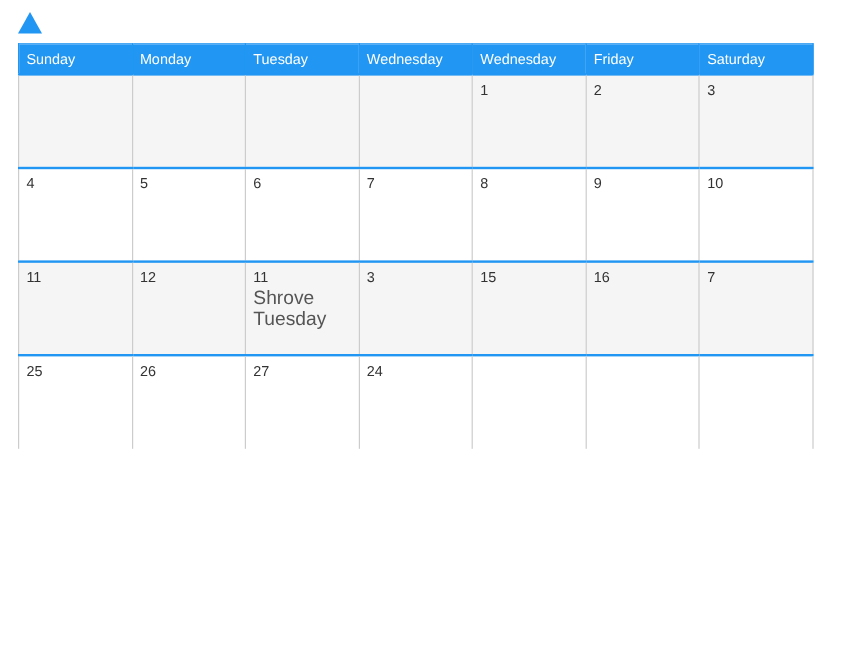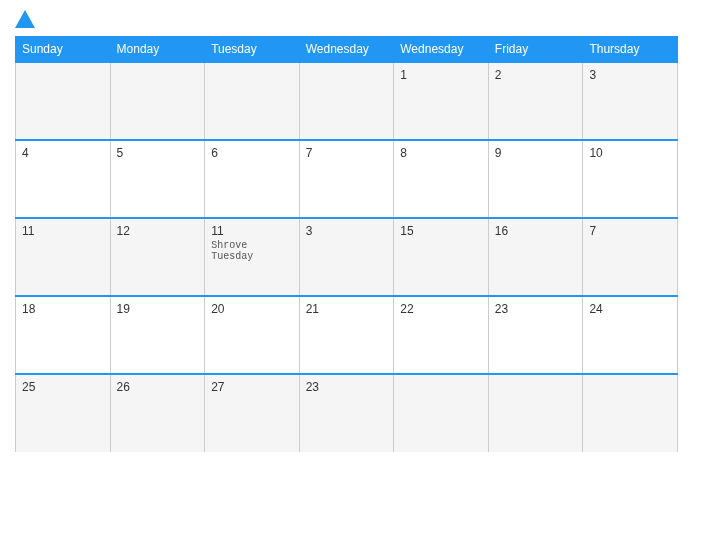--- a/index.html
+++ b/index.html
@@ -94,24 +94,23 @@
       border-right: 1px solid #ccc;
       border-bottom: none;
       border-top: 2px solid #2196f3;
       width: calc(100% / 7);
     }
     .day-number {
       font-size: 12px;
       color: #333;
     }
     .day-event {
-      font-size: 10px;
+      font-size: 16px;
       color: #555;
       margin-top: 2px;
-      font-family: Liberation Mono, monospace;
     }
   </style>
 </head>
 <body>
 
 <div class="calendar-container">
   <div class="header">
     <div class="logo">
       <span class="logo-general"></span>
       <div class="logo-blue-row">
@@ -125,21 +124,21 @@
 
   <table>
     <thead>
       <tr>
       <th>Sunday</th>
           <th>Monday</th>
           <th>Tuesday</th>
           <th>Wednesday</th>
           <th>Wednesday</th>
           <th>Friday</th>
-          <th>Thursday</th>
+          <th>Saturday</th>
         </tr>
     </thead>
     <tbody id="calendar-body">
     <tr>
           <td></td>
           <td></td>
           <td></td>
           <td></td>
           <td>
             <div class="day-number">1</div>
@@ -193,53 +192,30 @@
           </td>
           <td>
             <div class="day-number">16</div>
           </td>
           <td>
             <div class="day-number">7</div>
           </td>
         </tr>
         <tr>
           <td>
-            <div class="day-number">18</div>
-          </td>
-          <td>
-            <div class="day-number">19</div>
-          </td>
-          <td>
-            <div class="day-number">20</div>
-          </td>
-          <td>
-            <div class="day-number">21</div>
-          </td>
-          <td>
-            <div class="day-number">22</div>
-          </td>
-          <td>
-            <div class="day-number">23</div>
+            <div class="day-number">25</div>
+          </td>
+          <td>
+            <div class="day-number">26</div>
+          </td>
+          <td>
+            <div class="day-number">27</div>
           </td>
           <td>
             <div class="day-number">24</div>
-          </td>
-        </tr>
-        <tr>
-          <td>
-            <div class="day-number">25</div>
-          </td>
-          <td>
-            <div class="day-number">26</div>
-          </td>
-          <td>
-            <div class="day-number">27</div>
-          </td>
-          <td>
-            <div class="day-number">23</div>
           </td>
           <td></td>
           <td></td>
           <td></td>
         </tr>
       </tbody>
   </table>
 </div>
 
 </body></html>

